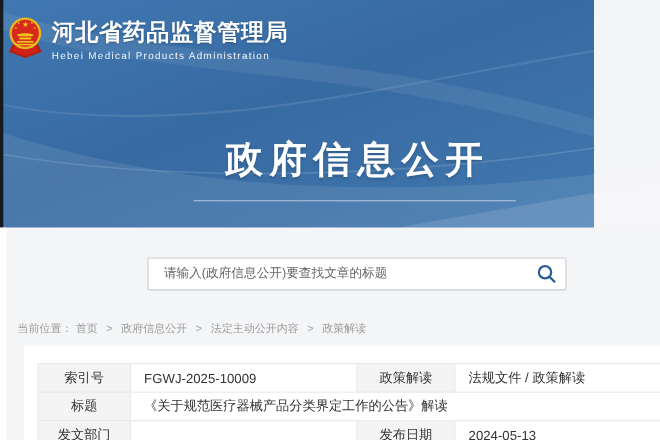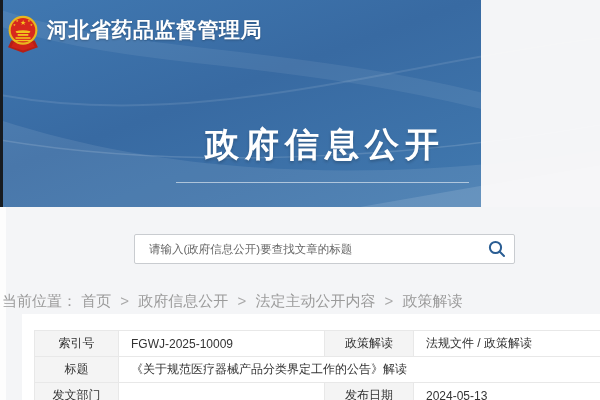--- a/index.html
+++ b/index.html
@@ -1,21 +1,21 @@
 <!DOCTYPE html>
 <html><head>
 <meta charset="utf-8">
 <style>
   * { margin:0; padding:0; box-sizing:border-box; }
   html,body { width:600px; height:400px; overflow:hidden; background:#fff; }
   body { font-family:"Liberation Sans", sans-serif; }
   .page { position:relative; width:600px; height:400px; overflow:hidden; background:#f4f5f7; }
 
   
-  .hero { position:absolute; left:0; top:0; width:481px; height:207px;
+  .hero { position:absolute; left:0; top:0; width:540px; height:207px;
           background:linear-gradient(160deg,#4078b1 0%,#386aa2 45%,#4179af 100%); }
   .hero-swoosh { position:absolute; left:0; top:0; width:600px; height:207px; pointer-events:none; }
   .edge-strip { position:absolute; left:0; top:0; width:3px; height:207px; background:#171b20; }
 
   .brand { position:absolute; left:7px; top:10px; display:flex; align-items:flex-start; }
   .emblem { width:32px; height:48px; display:block; }
   .brand-text { margin-left:8px; padding-top:7px; }
   .site-zh { color:#ffffff; font-size:21px; font-weight:bold; letter-spacing:0.5px;
              text-shadow:0 1px 2px rgba(0,0,0,0.25); line-height:26px; }
   .site-en { color:rgba(255,255,255,0.93); font-size:9px; letter-spacing:1.2px; margin-top:3px; }
@@ -33,21 +33,21 @@
   .search-box { position:absolute; left:134px; top:27px; width:381px; height:30px;
                 background:#fff; border:1px solid #c9ccd0; border-radius:2px;
                 display:flex; align-items:center; }
   .search-input { flex:1; height:100%; border:none; outline:none; background:transparent;
                   padding:0 8px 0 14px; font-size:11.5px; color:#333;
                   font-family:"Liberation Sans", sans-serif; }
   .search-input::placeholder { color:#666; opacity:1; }
   .search-btn { width:34px; height:100%; display:flex; align-items:center; justify-content:center;
                 cursor:pointer; background:transparent; border:none; }
 
-  .breadcrumb { position:absolute; left:2px; top:85px; font-size:15px; color:#9b9b9b;
+  .breadcrumb { position:absolute; left:16px; top:85px; font-size:10px; color:#9b9b9b;
                 white-space:nowrap; }
   .breadcrumb a { color:#9b9b9b; text-decoration:none; cursor:pointer; }
   .crumb-sep { margin:0 5px; color:#a8a8a8; }
   .crumb-current { color:#9b9b9b; }
 
   .doc-card { position:absolute; left:22px; top:107px; width:640px; height:120px;
               background:#fff; padding:16px 0 0 12px; }
   table.doc-table { border-collapse:collapse; table-layout:fixed; width:616px; }
   .doc-table td { border:1px solid #e8e8e8; height:26px; font-size:12px; color:#333; }
   .doc-table td.lbl { background:#f4f4f4; text-align:center; }
@@ -79,20 +79,21 @@
         <text x="41" y="14" text-anchor="middle" font-size="6" fill="#f6c51f">★</text>
         <text x="14" y="21" text-anchor="middle" font-size="6" fill="#f6c51f">★</text>
         <text x="46" y="21" text-anchor="middle" font-size="6" fill="#f6c51f">★</text>
         <path d="M16,31 Q30,27 44,31 L42,34 L18,34 Z" fill="#f2c21c"></path>
         <rect x="20" y="36" width="20" height="3.5" fill="#f2c21c"></rect>
         <rect x="16" y="42" width="28" height="3" fill="#f2c21c"></rect>
         <rect x="13" y="47" width="34" height="2.5" fill="#f2c21c"></rect>
       </svg>
       <div class="brand-text">
         <div class="site-zh">河北省药品监督管理局</div>
+        <div class="site-en">Hebei Medical Products Administration</div>
       </div>
     </div>
 
     <div class="banner-title">政府信息公开</div>
     <div class="banner-underline"></div>
   </div>
 
   <div class="content">
     <div class="content-left-edge"></div>
 

